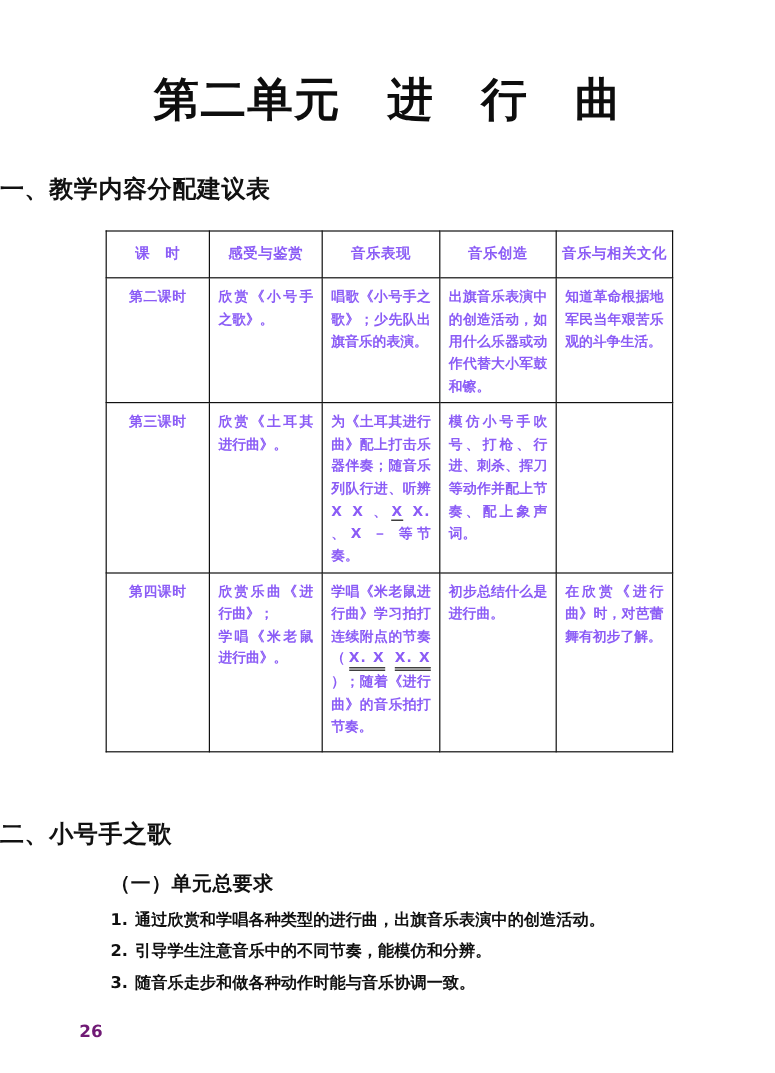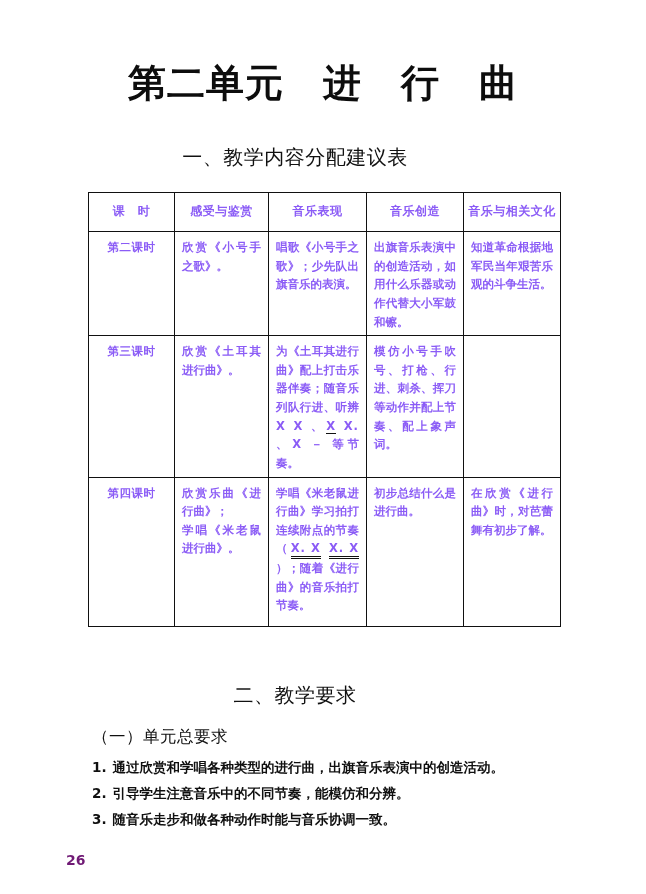--- a/index.html
+++ b/index.html
@@ -34,23 +34,23 @@
     letter-spacing: 1px;
     color: #0d0d0d;
     white-space: pre;
   }
 
   
   .section-heading {
     position: absolute;
     left: 0;
     width: 590px;
-    text-align: center;
+    text-align: left;
     font-size: 20px;
-    font-weight: 400;
+    font-weight: 700;
     color: #111111;
     letter-spacing: 0.5px;
   }
   .section-heading.sec1 { top: 144px; }
   .section-heading.sec2 { top: 682px; }
 
   
   .table-wrap {
     position: absolute;
     left: 88px;
@@ -132,21 +132,21 @@
 
   
   .req-block {
     position: absolute;
     left: 92px;
     top: 726px;
     width: 470px;
   }
   .req-title {
     font-size: 16.5px;
-    font-weight: 400;
+    font-weight: 700;
     color: #101010;
     letter-spacing: 0.5px;
     margin-bottom: 9px;
   }
   ol.req-list {
     list-style: none;
     margin: 0;
     padding: 0;
   }
   ol.req-list li {
@@ -252,21 +252,21 @@
           </td>
           <td>
             <div class="cell-text">在欣赏《进行曲》时，对芭蕾舞有初步了解。</div>
           </td>
         </tr>
 
       </tbody>
     </table>
   </div>
 
-  <div class="section-heading sec2">二、教学要求</div>
+  <div class="section-heading sec2">二、小号手之歌</div>
 
   <div class="req-block">
     <div class="req-title">（一）单元总要求</div>
     <ol class="req-list">
       <li>
         <span class="req-num">1.</span>
         <span class="req-text">通过欣赏和学唱各种类型的进行曲，出旗音乐表演中的创造活动。</span>
       </li>
       <li>
         <span class="req-num">2.</span>

